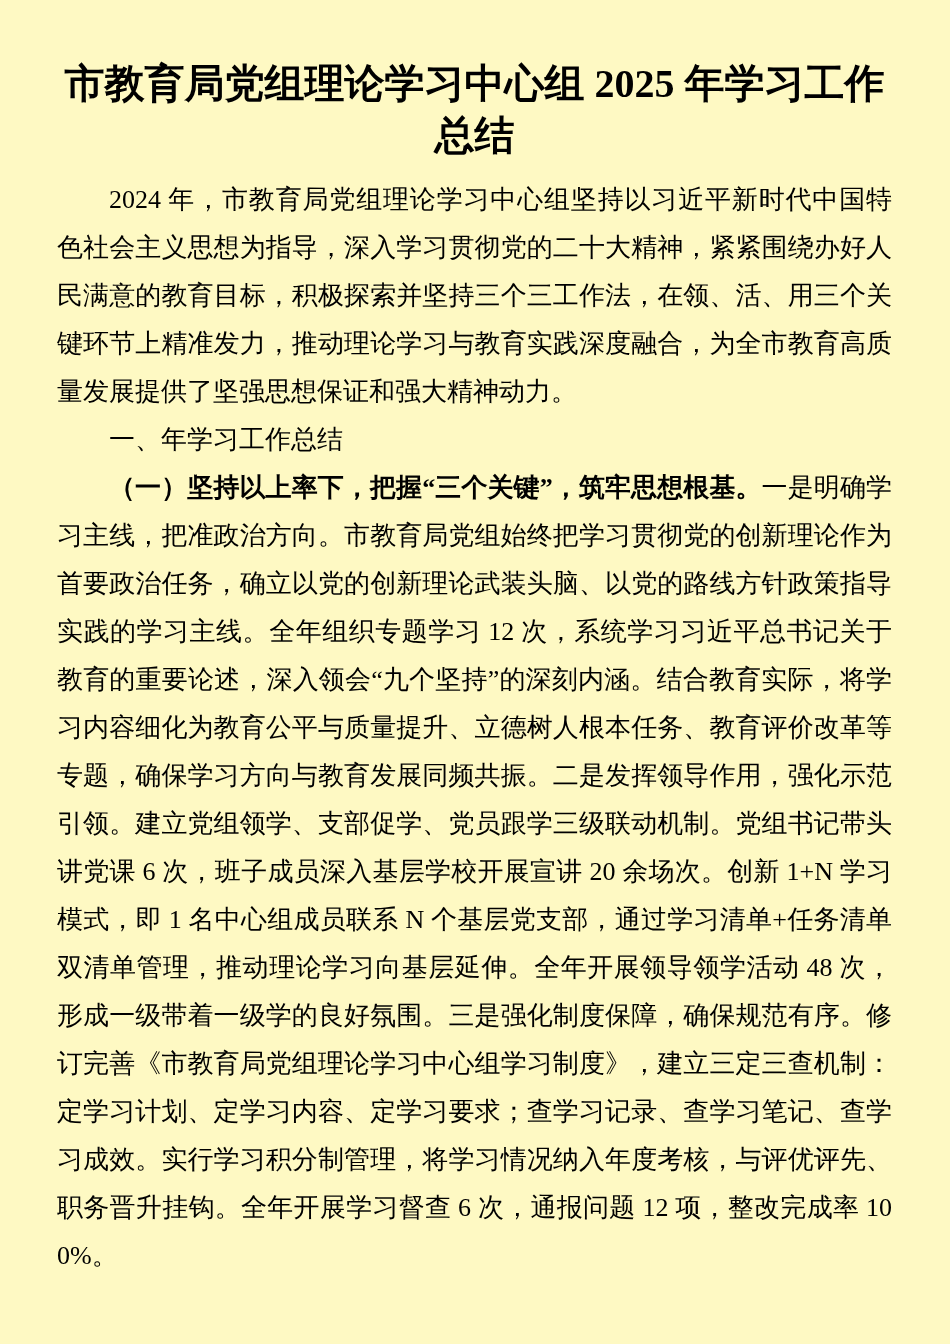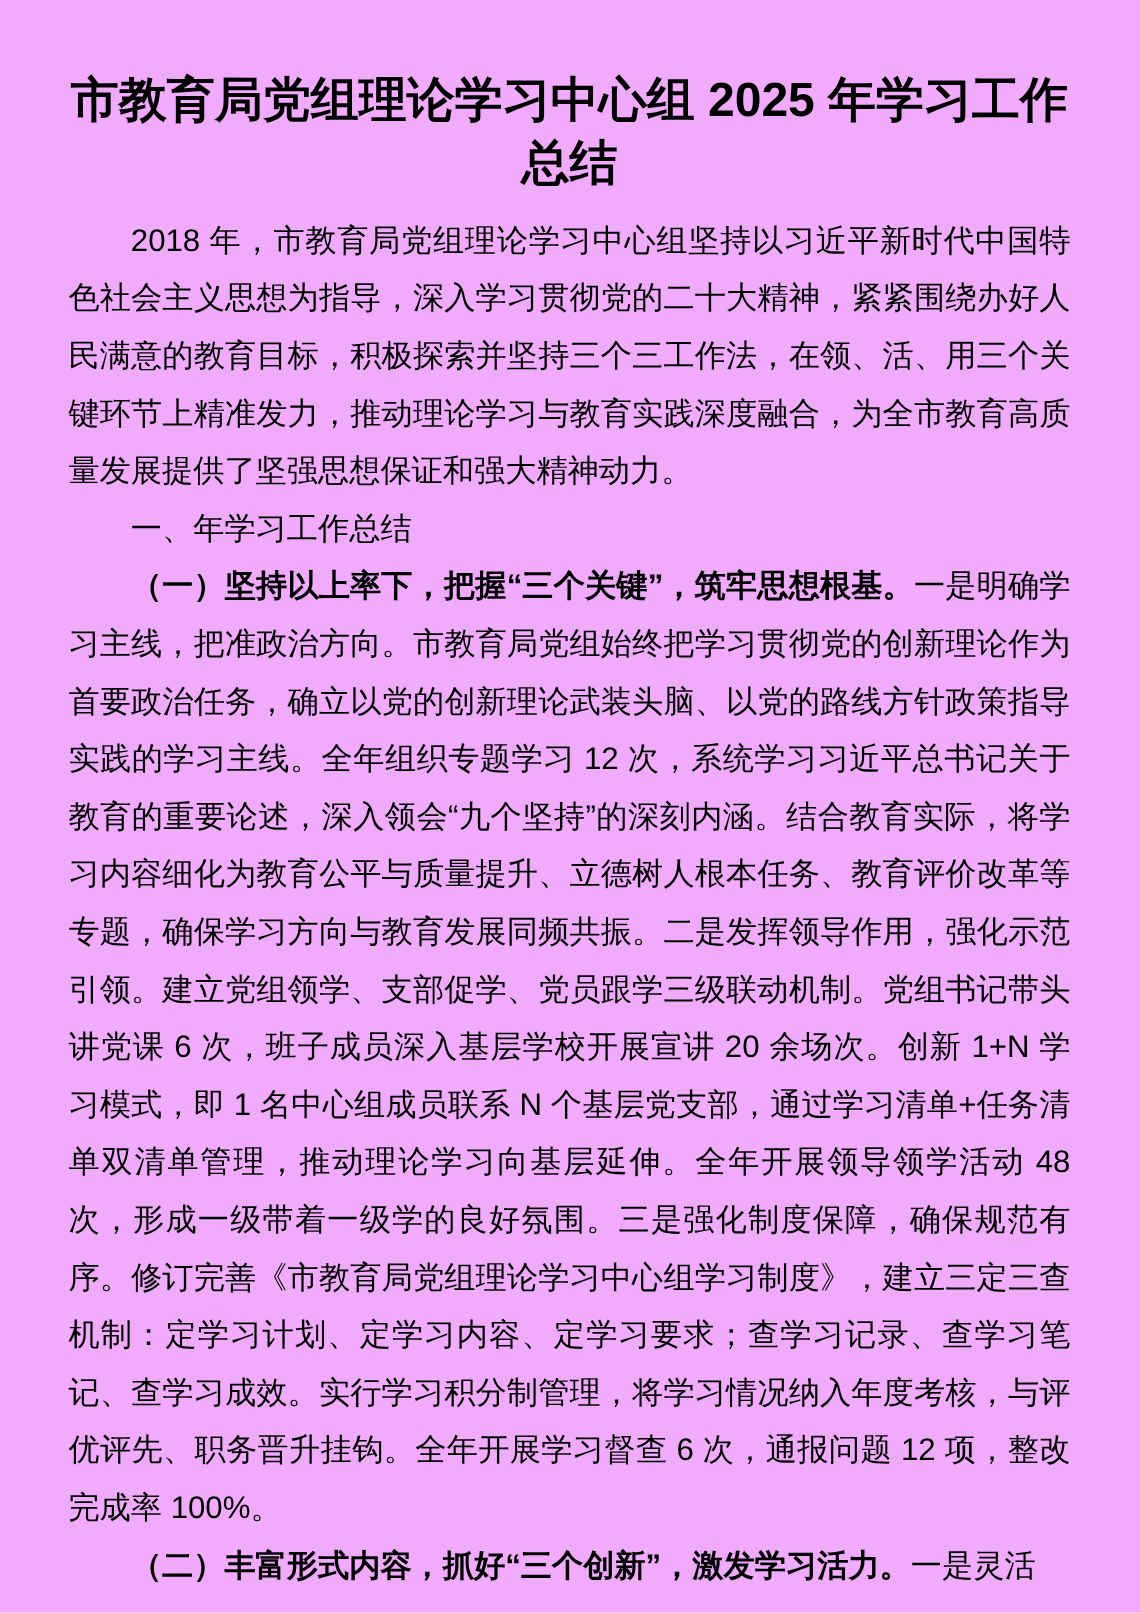--- a/index.html
+++ b/index.html
@@ -4,25 +4,25 @@
 <style>
   html, body {
     margin: 0;
     padding: 0;
     background: #ffffff;
   }
   .page {
     position: relative;
     width: 950px;
     height: 1344px;
-    background: #f0abfc;
+    background: #fef9c3;
     box-sizing: border-box;
     padding: 58px 58px 0 57px;
     overflow: hidden;
-    font-family: Liberation Sans, sans-serif;
+    font-family: Liberation Serif, serif;
     color: #000000;
   }
   .doc-title {
     margin: 0 0 14px 0;
     font-size: 40px;
     font-weight: 700;
     line-height: 52px;
     text-align: center;
     letter-spacing: 0;
   }
@@ -38,21 +38,20 @@
     font-weight: 700;
   }
 </style>
 </head>
 <body>
 
 <div class="page">
 
   <h1 class="doc-title">市教育局党组理论学习中心组 2025 年学习工作总结</h1>
 
-  <p class="para"><span class="lead"></span><span>2018 年，市教育局党组理论学习中心组坚持以习近平新时代中国特色社会主义思想为指导，深入学习贯彻党的二十大精神，紧紧围绕办好人民满意的教育目标，积极探索并坚持三个三工作法，在领、活、用三个关键环节上精准发力，推动理论学习与教育实践深度融合，为全市教育高质量发展提供了坚强思想保证和强大精神动力。</span></p>
+  <p class="para"><span class="lead"></span><span>2024 年，市教育局党组理论学习中心组坚持以习近平新时代中国特色社会主义思想为指导，深入学习贯彻党的二十大精神，紧紧围绕办好人民满意的教育目标，积极探索并坚持三个三工作法，在领、活、用三个关键环节上精准发力，推动理论学习与教育实践深度融合，为全市教育高质量发展提供了坚强思想保证和强大精神动力。</span></p>
 
   <p class="para"><span class="lead"></span><span>一、年学习工作总结</span></p>
 
   <p class="para"><span class="lead">（一）坚持以上率下，把握“三个关键”，筑牢思想根基。</span><span>一是明确学习主线，把准政治方向。市教育局党组始终把学习贯彻党的创新理论作为首要政治任务，确立以党的创新理论武装头脑、以党的路线方针政策指导实践的学习主线。全年组织专题学习 12 次，系统学习习近平总书记关于教育的重要论述，深入领会“九个坚持”的深刻内涵。结合教育实际，将学习内容细化为教育公平与质量提升、立德树人根本任务、教育评价改革等专题，确保学习方向与教育发展同频共振。二是发挥领导作用，强化示范引领。建立党组领学、支部促学、党员跟学三级联动机制。党组书记带头讲党课 6 次，班子成员深入基层学校开展宣讲 20 余场次。创新 1+N 学习模式，即 1 名中心组成员联系 N 个基层党支部，通过学习清单+任务清单双清单管理，推动理论学习向基层延伸。全年开展领导领学活动 48 次，形成一级带着一级学的良好氛围。三是强化制度保障，确保规范有序。修订完善《市教育局党组理论学习中心组学习制度》，建立三定三查机制：定学习计划、定学习内容、定学习要求；查学习记录、查学习笔记、查学习成效。实行学习积分制管理，将学习情况纳入年度考核，与评优评先、职务晋升挂钩。全年开展学习督查 6 次，通报问题 12 项，整改完成率 100%。</span></p>
 
-  <p class="para"><span class="lead">（二）丰富形式内容，抓好“三个创新”，激发学习活力。</span><span>一是灵活</span></p>
 
 </div>
 
 </body></html>

